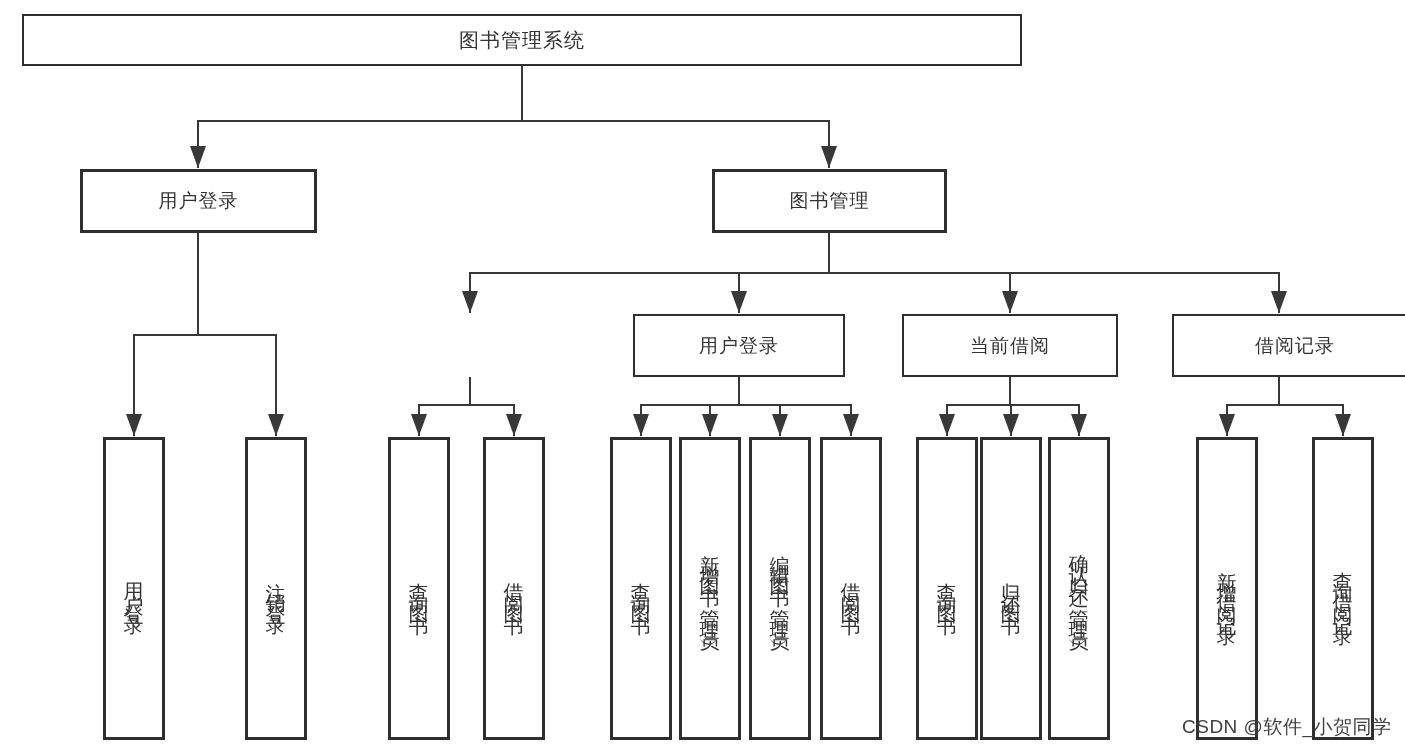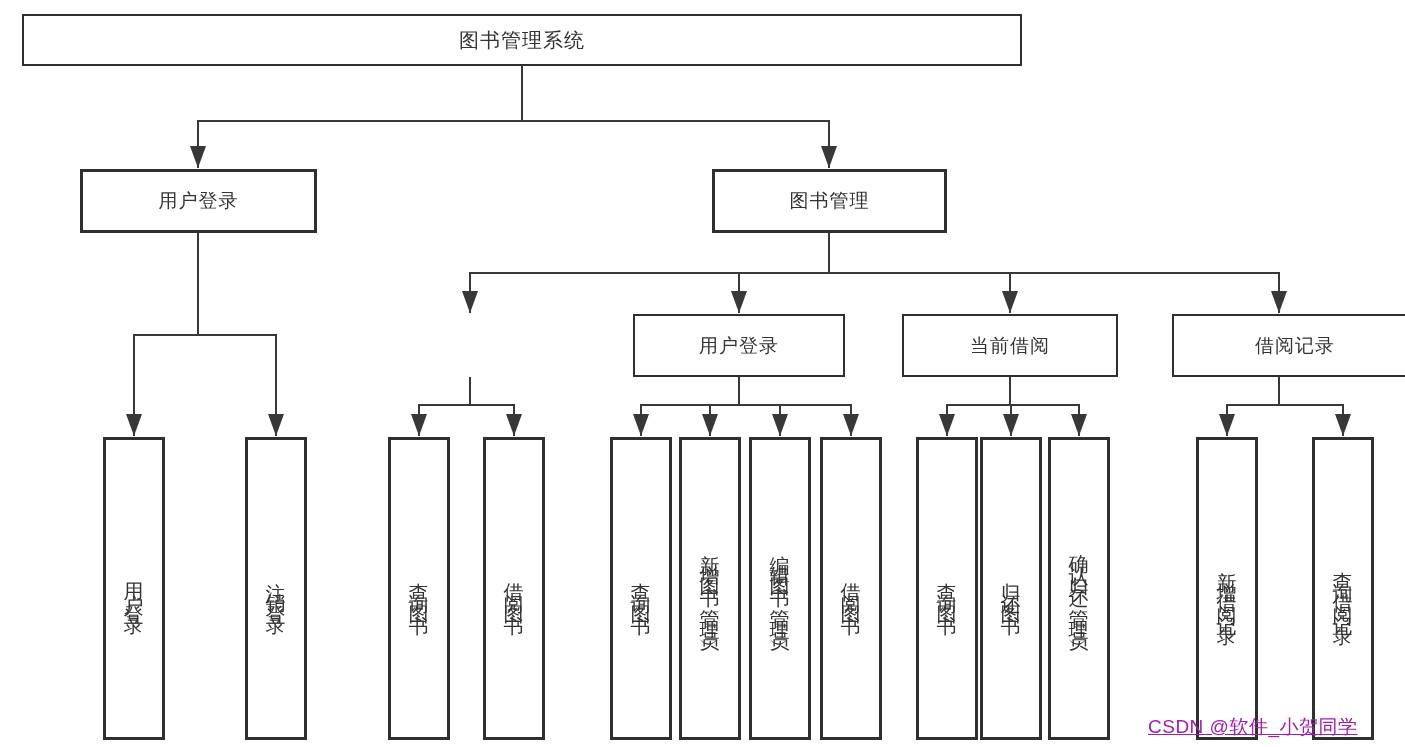--- a/index.html
+++ b/index.html
@@ -65,28 +65,27 @@
   .leaf-bb2  { left: 679px; }
   .leaf-bb3  { left: 749px; }
   .leaf-bb4  { left: 820px; }
   .leaf-cb1  { left: 916px; }
   .leaf-cb2  { left: 980px; }
   .leaf-cb3  { left: 1048px; }
   .leaf-br1  { left: 1196px; }
   .leaf-br2  { left: 1312px; }
   .watermark {
     position: absolute;
-    left: 1148px;
+    left: 1182px;
     top: 714px;
     font-size: 19px;
-    color: #a21caf;
+    color: #404040;
     z-index: 5;
     letter-spacing: 0.5px;
     white-space: nowrap;
-    text-decoration: underline;
   }
 </style>
 </head>
 <body>
 
 <div class="canvas">
 
   <svg class="connectors" width="1405" height="747" viewBox="0 0 1405 747">
     <defs>
       <marker id="ah" markerUnits="userSpaceOnUse" markerWidth="22" markerHeight="16" viewBox="0 0 22 16" refX="22" refY="8" orient="auto">

